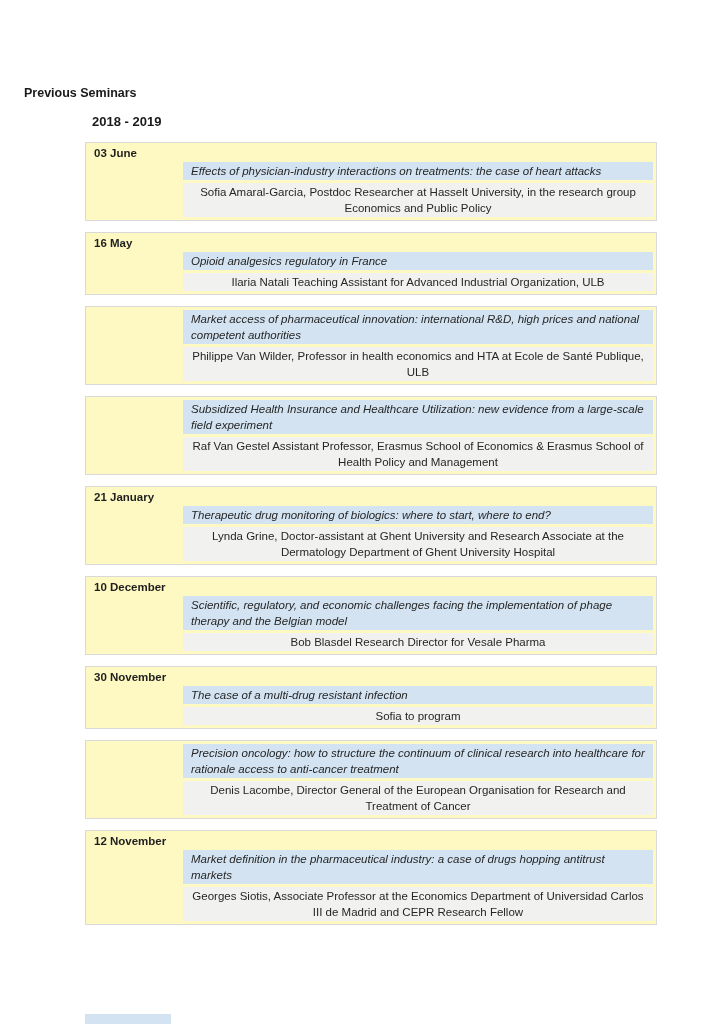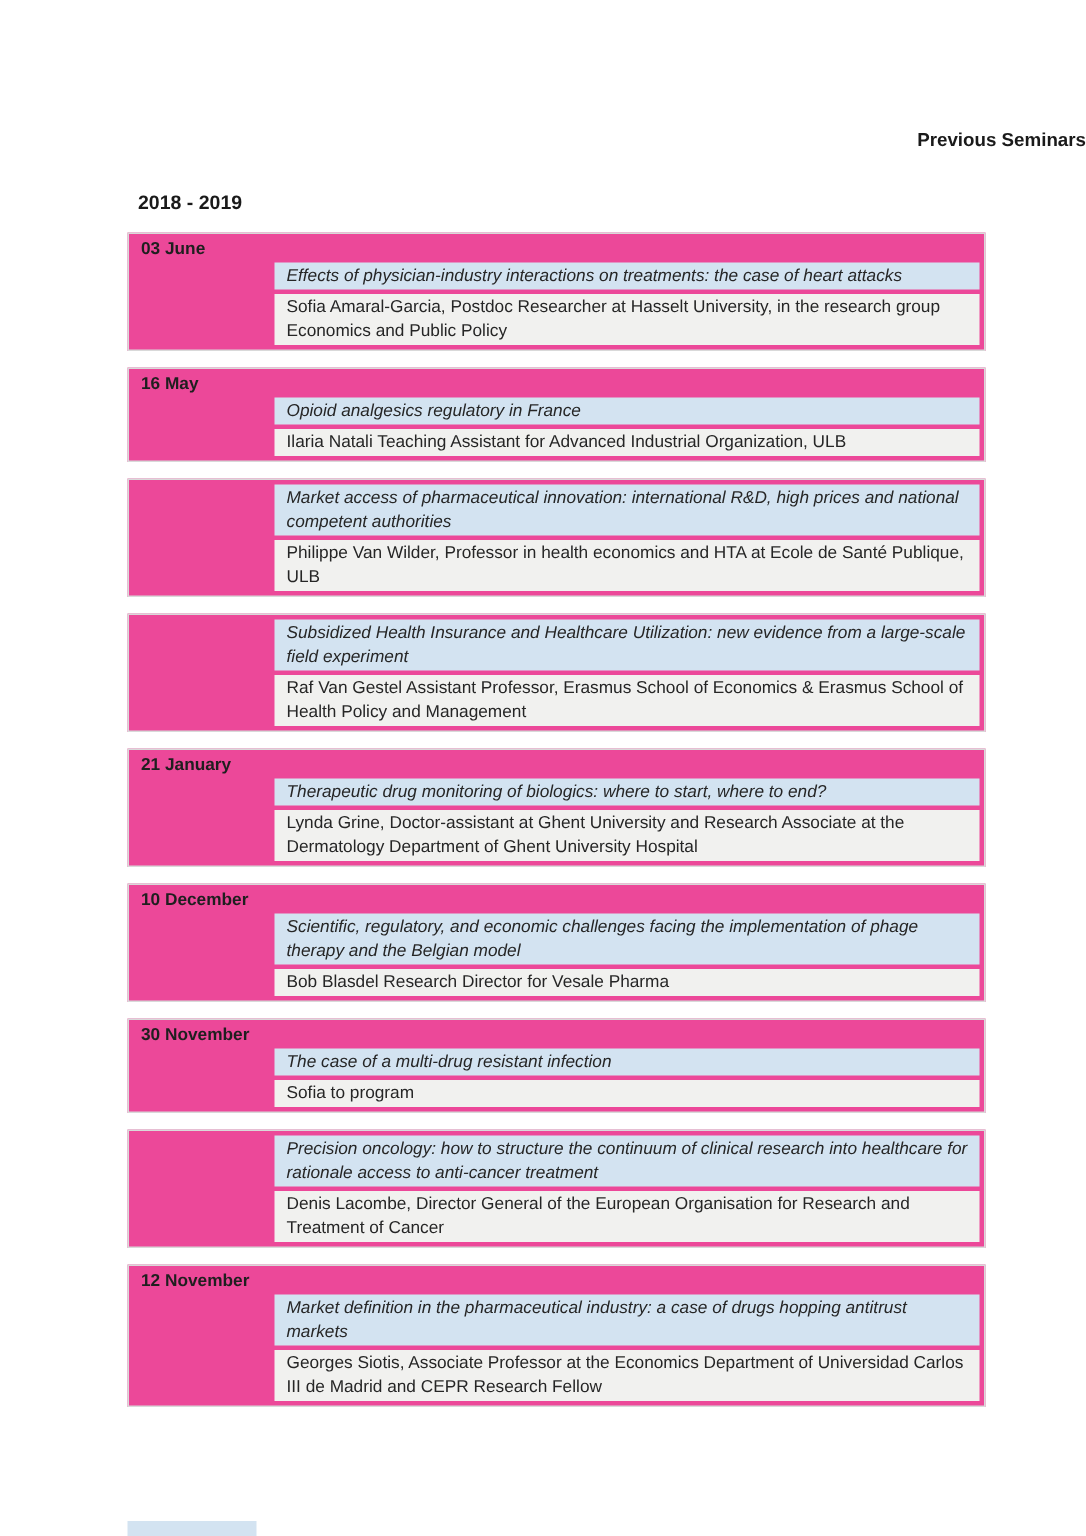--- a/index.html
+++ b/index.html
@@ -20,39 +20,39 @@
   }
   .page {
     position: relative;
     width: 724px;
     height: 1024px;
     background: var(--page-bg);
     overflow: hidden;
     padding-top: 86px;
   }
   .doc-title {
-    text-align: right;
+    text-align: left;
     font-weight: 700;
     font-size: 12.5px;
     line-height: 15px;
     color: #1a1a1a;
     padding-left: 24px;
   }
   .season {
-    margin: 26px 0 12px 92px;
+    margin: 13px 0 12px 92px;
     font-weight: 700;
     font-size: 13px;
     line-height: 16px;
     color: #1a1a1a;
   }
   .entry {
     width: 572px;
     margin: 0 0 11px 85px;
     border: 1px solid var(--border);
-    background: #ec4899;
+    background: #fef9c3;
     padding: 2px 0 3px;
   }
   .entry .date {
     font-weight: 700;
     font-size: 11.5px;
     line-height: 16px;
     padding: 0 0 0 8px;
     color: #1f1f1f;
   }
   .entry .content {
@@ -68,20 +68,21 @@
     padding: 1px 8px;
     margin: 1px 0 3px;
     color: #262626;
   }
   .entry .speaker {
     background: var(--gray);
     font-size: 11.5px;
     line-height: 16px;
     padding: 1px 8px;
     color: #262626;
+    text-align: center;
   }
   .partial-strip {
     position: absolute;
     left: 85px;
     bottom: 0;
     width: 86px;
     height: 10px;
     background: var(--blue);
   }
 </style>

